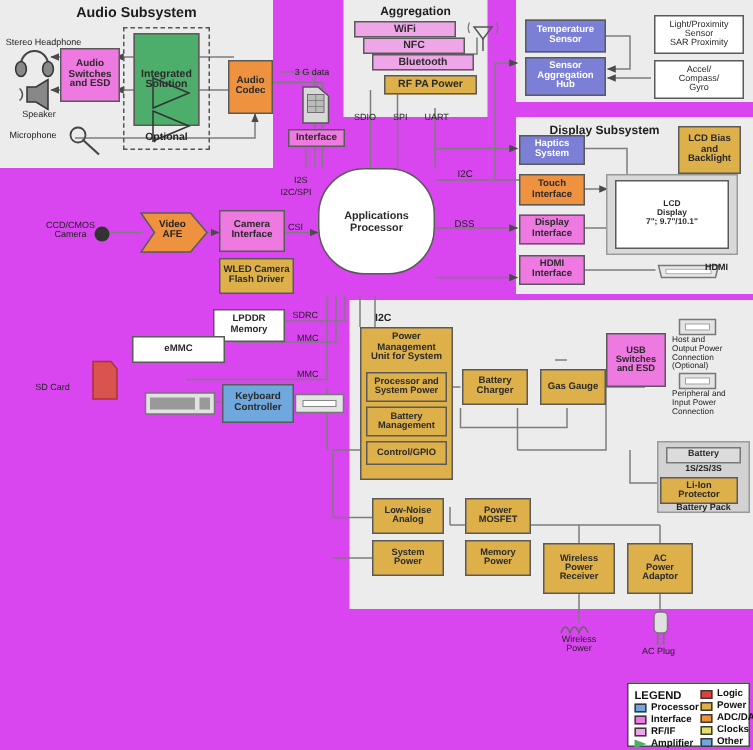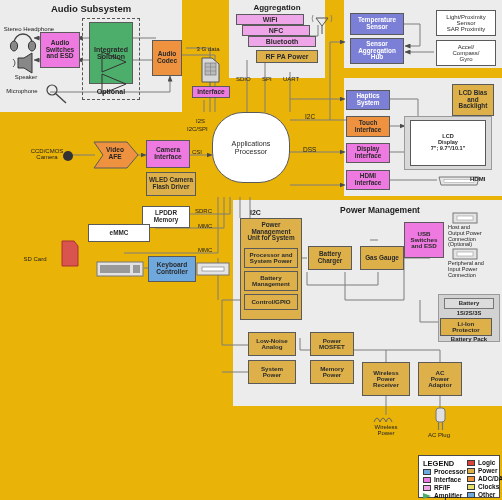--- a/index.html
+++ b/index.html
@@ -1,17 +1,17 @@
 <!DOCTYPE html>
 <html><head>
 <meta charset="utf-8">
 <style>
   html,body{margin:0;padding:0;background:#ffffff;}
   body{width:502px;height:500px;font-family:"Liberation Sans",sans-serif;overflow:hidden;}
-  #root{position:relative;width:502px;height:500px;background:#eab308;}
+  #root{position:relative;width:502px;height:500px;background:#d946ef;}
 
   .grp{position:absolute;background:#ececec;}
   .grp-title{position:absolute;font-weight:bold;color:#1d1d1d;text-align:center;}
 
   .blk{position:absolute;box-sizing:border-box;border:1px solid #5a5a5a;
        display:flex;align-items:center;justify-content:center;text-align:center;
        font-weight:bold;color:#2a2a2a;line-height:1.02;padding:0 1px;}
   .c-if{background:#ee79e0;}          
   .c-rf{background:#efa6e8;}          
   .c-proc{background:#7b7fd6;}        
@@ -44,23 +44,23 @@
 
   <div class="grp" style="left:0px;top:0px;width:182px;height:112px;"></div>
   <div class="grp-title" style="left:0px;top:3px;width:182px;font-size:9.5px;">Audio Subsystem</div>
 
   <div class="grp" style="left:229px;top:0px;width:96px;height:78px;"></div>
   <div class="grp-title" style="left:229px;top:3px;width:96px;font-size:8px;">Aggregation</div>
 
   <div class="grp" style="left:344px;top:0px;width:158px;height:68px;"></div>
 
   <div class="grp" style="left:344px;top:78px;width:158px;height:118px;"></div>
+  <div class="grp-title" style="left:344px;top:82px;width:118px;font-size:8px;">Display Subsystem</div>
 
   <div class="grp" style="left:233px;top:200px;width:269px;height:206px;"></div>
-  <div class="grp-title" style="left:300px;top:205px;width:160px;font-size:8.5px;">Power Management</div>
 
   <svg width="502" height="500" style="left:0;top:0;">
     <defs>
       <marker id="ah" markerWidth="6" markerHeight="5" refX="5.5" refY="2.5" orient="auto">
         <polygon points="0 0, 6 2.5, 0 5" fill="#4a4a4a"></polygon>
       </marker>
     </defs>
     <g stroke="#7d7d7d" stroke-width="1" fill="none">
 
       <path d="M112 38 L77 38" marker-end="url(#ah)"></path>
@@ -210,21 +210,21 @@
     <path d="M2 4 L12 4 L19 10 L19 28 L2 28 Z" fill="#d8d8d8" stroke="#555" stroke-width="1"></path>
     <rect x="5" y="9" width="11" height="12" fill="#bbb" stroke="#666" stroke-width="0.6"></rect>
     <line x1="5" y1="13" x2="16" y2="13" stroke="#777" stroke-width="0.5"></line>
     <line x1="5" y1="17" x2="16" y2="17" stroke="#777" stroke-width="0.5"></line>
     <line x1="10.5" y1="9" x2="10.5" y2="21" stroke="#777" stroke-width="0.5"></line>
   </svg>
   <div class="blk c-if" style="left:192px;top:86px;width:38px;height:12px;font-size:6.6px;">
       <span>Interface</span>
     </div>
 
-  <div class="blk c-white" style="left:212px;top:112px;width:78px;height:71px;font-size:7.2px;white-space:pre-line;font-weight:normal;border-radius:31px;"><span>Applications
+  <div class="blk c-white" style="left:212px;top:112px;width:78px;height:71px;font-size:7.2px;white-space:pre-line;font-weight:bold;border-radius:31px;"><span>Applications
 Processor</span></div>
   <div class="bus" style="left:196px;top:118px;font-size:6px;">I2S</div>
   <div class="bus" style="left:187px;top:126px;font-size:6px;">I2C/SPI</div>
   <div class="bus" style="left:192px;top:149px;font-size:6px;">CSI</div>
   <div class="bus" style="left:305px;top:114px;font-size:6.5px;">I2C</div>
   <div class="bus" style="left:303px;top:147px;font-size:6.5px;">DSS</div>
   <div class="bus" style="left:195px;top:208px;font-size:6px;">SDRC</div>
   <div class="bus" style="left:198px;top:223px;font-size:6px;">MMC</div>
   <div class="bus" style="left:198px;top:247px;font-size:6px;">MMC</div>
   <div class="bus" style="left:250px;top:209px;font-size:7px;font-weight:bold;">I2C</div>

